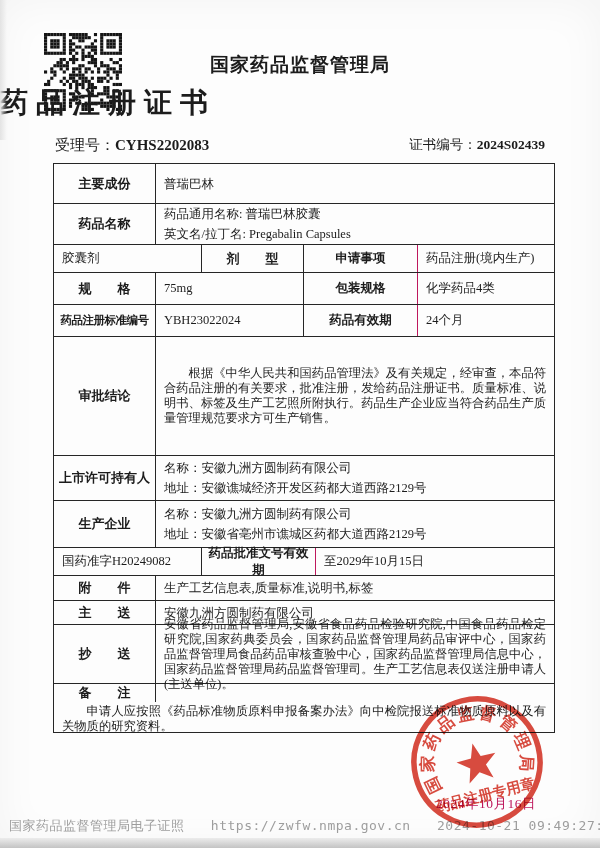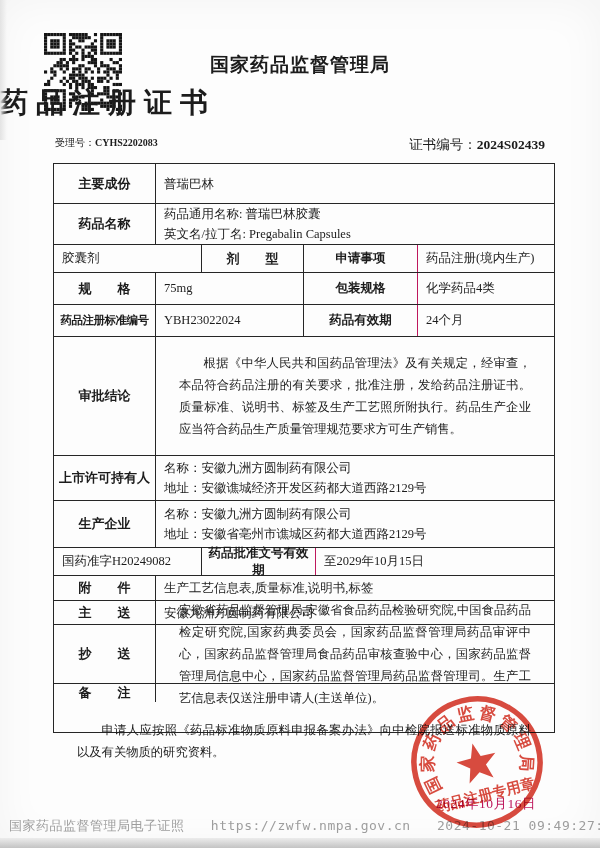--- a/index.html
+++ b/index.html
@@ -10,41 +10,41 @@
         background:linear-gradient(#ececec,#c3c3c3);}
   .edge-left{position:absolute;left:0;top:0;width:7px;height:140px;
         background:linear-gradient(90deg,#e3e3e3,rgba(255,255,255,0));}
   .qr{position:absolute;left:44px;top:33px;width:78px;height:78px;}
   .qr rect{fill:#151515;}
   .agency{position:absolute;left:0;top:52px;width:100%;text-align:center;
         font-family:"Liberation Sans","DejaVu Sans",sans-serif;
         font-size:19px;font-weight:700;letter-spacing:1px;}
   .doc-title{position:absolute;left:0;top:84px;width:100%;text-align:left;
         font-size:28px;font-weight:600;letter-spacing:8px;}
-  .accept{position:absolute;left:55px;top:136px;font-size:10px;}
+  .accept{position:absolute;left:55px;top:136px;font-size:15px;}
   .certno{position:absolute;right:55px;top:136px;font-size:13.5px;}
   .accept b,.certno b{font-weight:700;font-family:"Liberation Serif",serif;}
 
   .table{position:absolute;left:53px;top:163px;width:502px;
         border:1px solid #262626;box-sizing:border-box;}
   .row{display:flex;border-bottom:1px solid #262626;box-sizing:border-box;}
   .row:last-child{border-bottom:none;flex-direction:column;}
   .cell{box-sizing:border-box;}
   .lbl{width:102px;border-right:1px solid #262626;display:flex;align-items:center;
        justify-content:center;font-weight:700;font-size:13px;text-align:center;padding:0 2px;}
   .lbl.sq{font-size:11.5px;letter-spacing:-0.5px;}
   .val{flex:1;display:flex;flex-direction:column;justify-content:center;
        padding:2px 8px;font-size:12.5px;}
   .val2{width:148px;border-right:1px solid #262626;display:flex;align-items:center;
        padding:0 8px;font-size:12.5px;}
   .lbl3{width:114px;border-right:1px solid #be185d;display:flex;align-items:center;
        justify-content:center;font-weight:700;font-size:12.5px;text-align:center;padding:0 1px;}
   .val3{flex:1;display:flex;align-items:center;padding:0 8px;font-size:12.5px;}
   .vline{line-height:20px;}
-  .para{margin:15px;text-align:justify;font-size:12.3px;line-height:22px;}
+  .para{margin:0;text-align:justify;font-size:12.3px;line-height:15px;}
   .indent{text-indent:2em;}
   .h41{height:41px}.h40{height:40px}.h28{height:28px}.h32{height:32px}.h29{height:29px}
   .h119{height:119px}.h45{height:45px}.h47{height:47px}.h25{height:25px}.h24{height:24px}
   .h59{height:59px}.h48{height:48px}
 
   .seal{position:absolute;left:400px;top:685px;width:155px;height:155px;
         opacity:.9;mix-blend-mode:multiply;z-index:5;}
   .seal-date{position:absolute;left:436px;top:795px;font-size:13.5px;color:#be185d;
         letter-spacing:.5px;z-index:4;}
   .footer{position:absolute;left:0;top:817px;width:100%;text-align:center;

